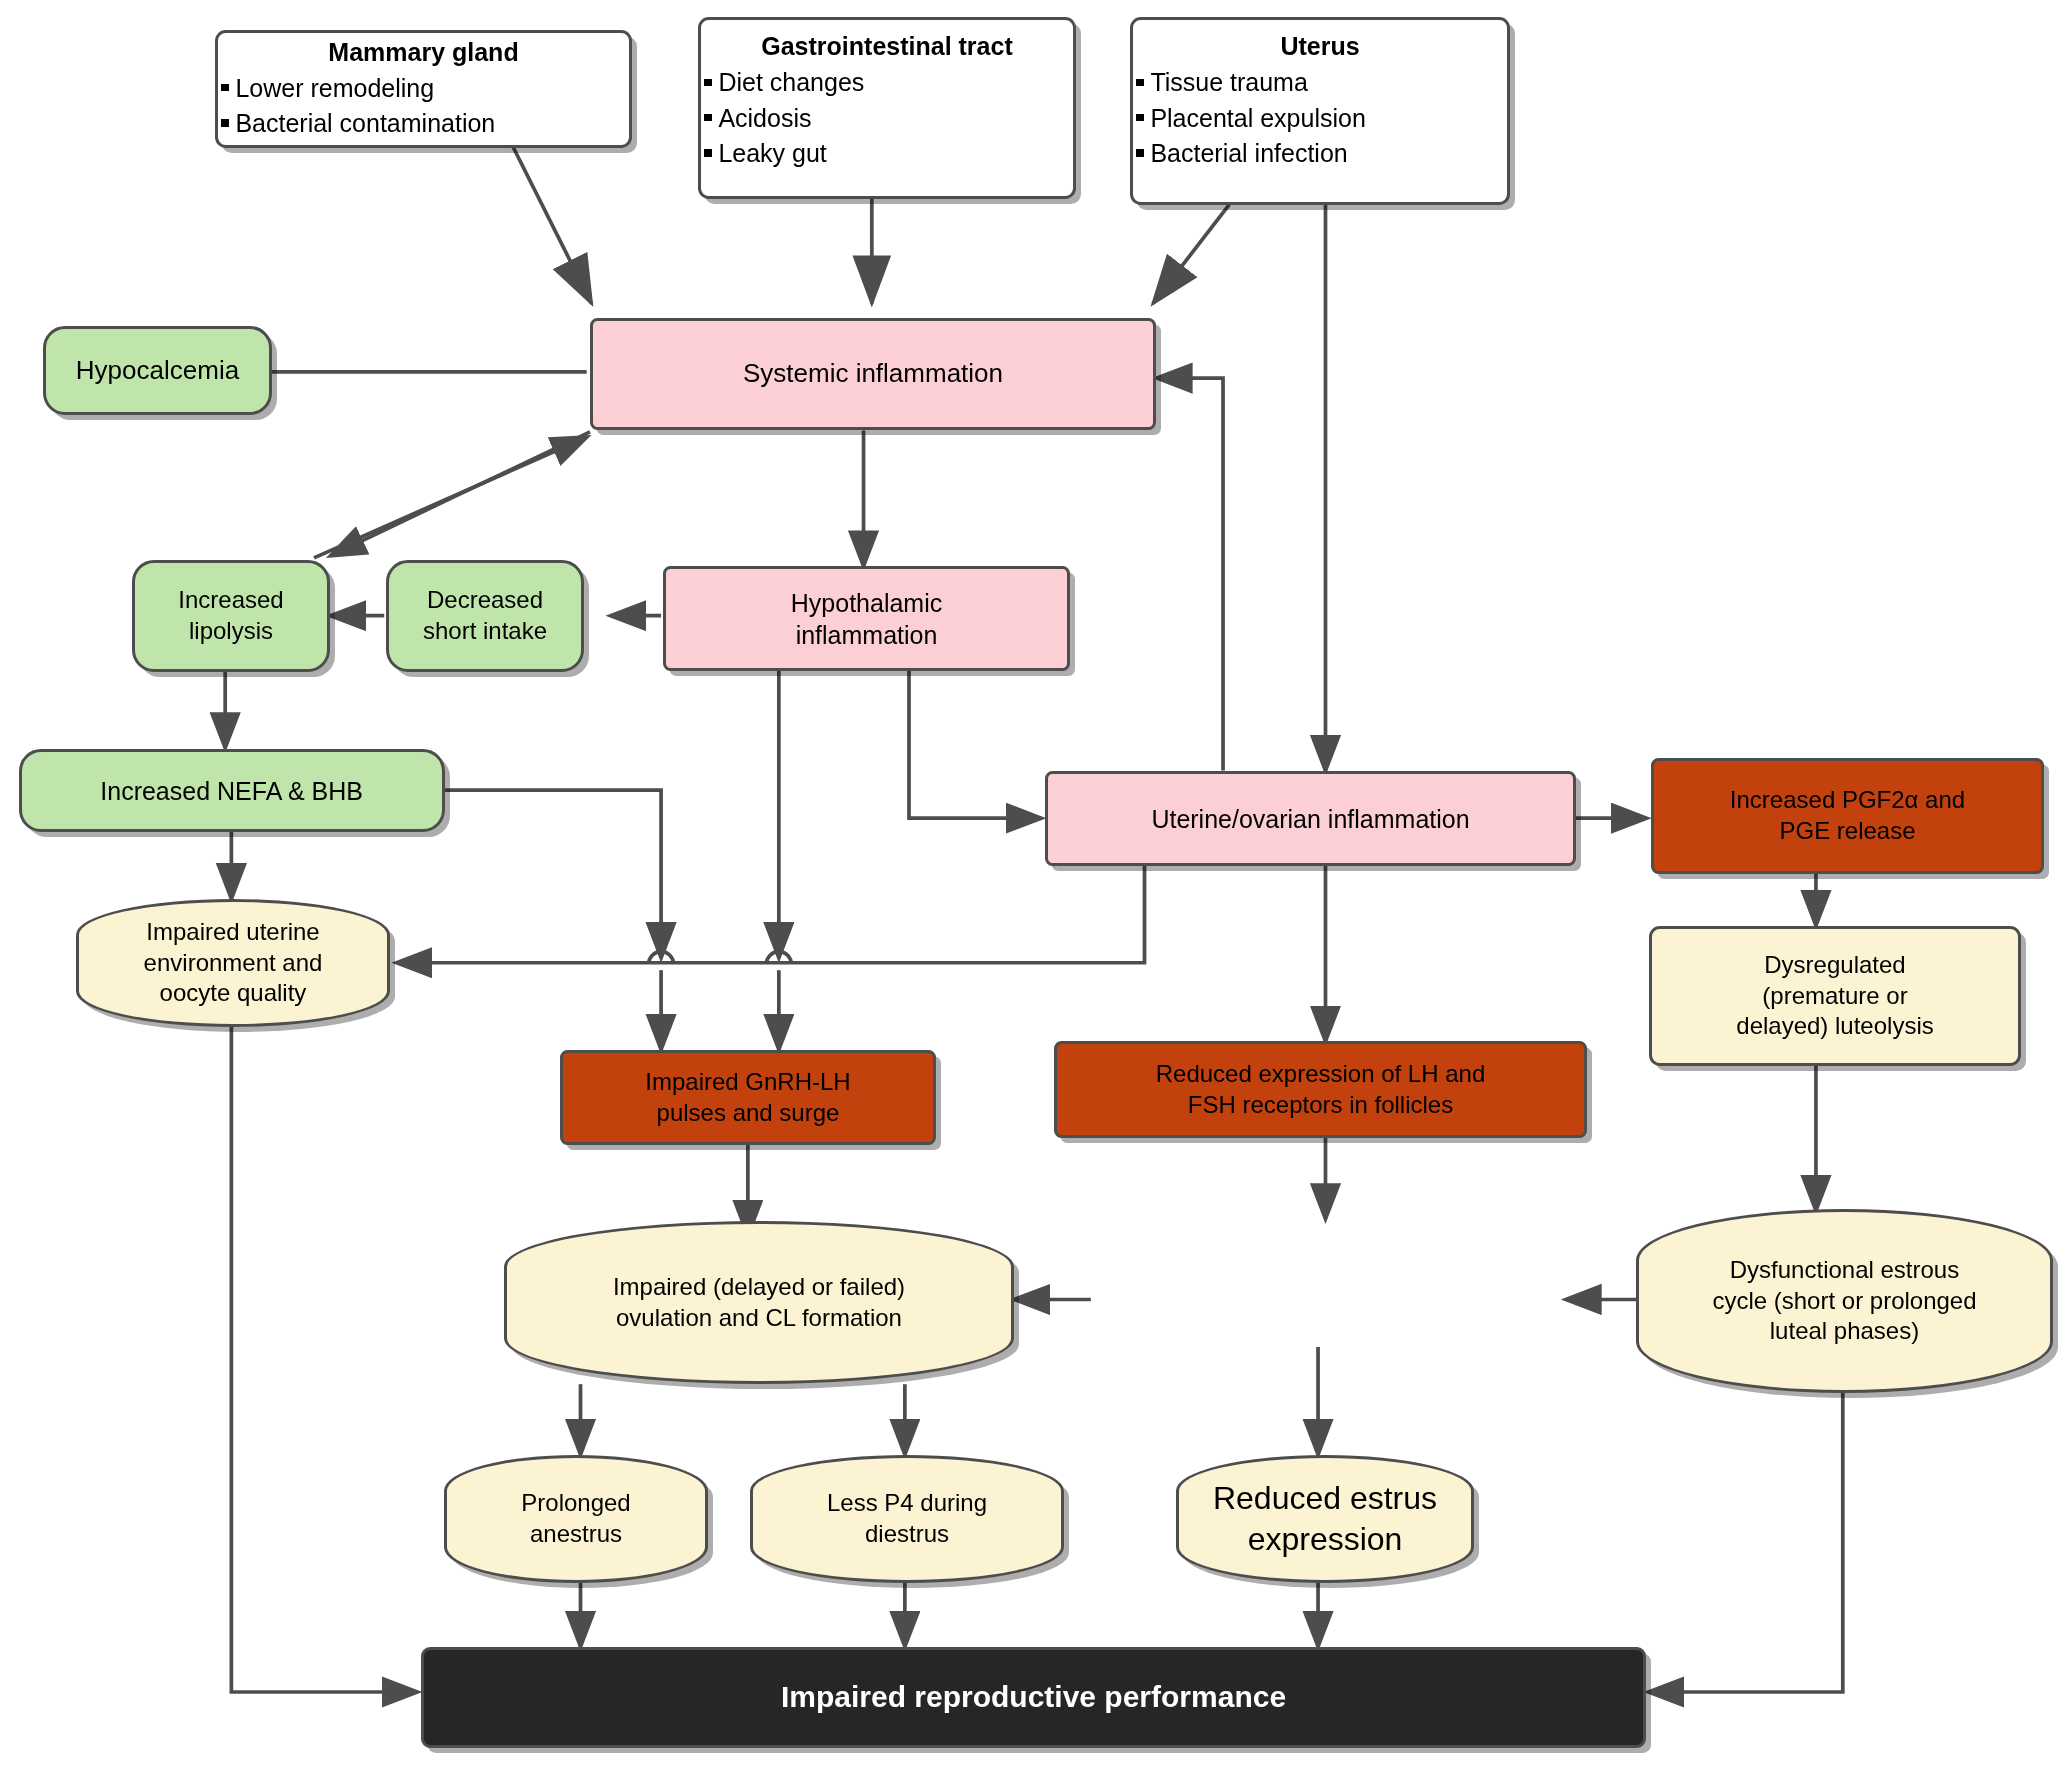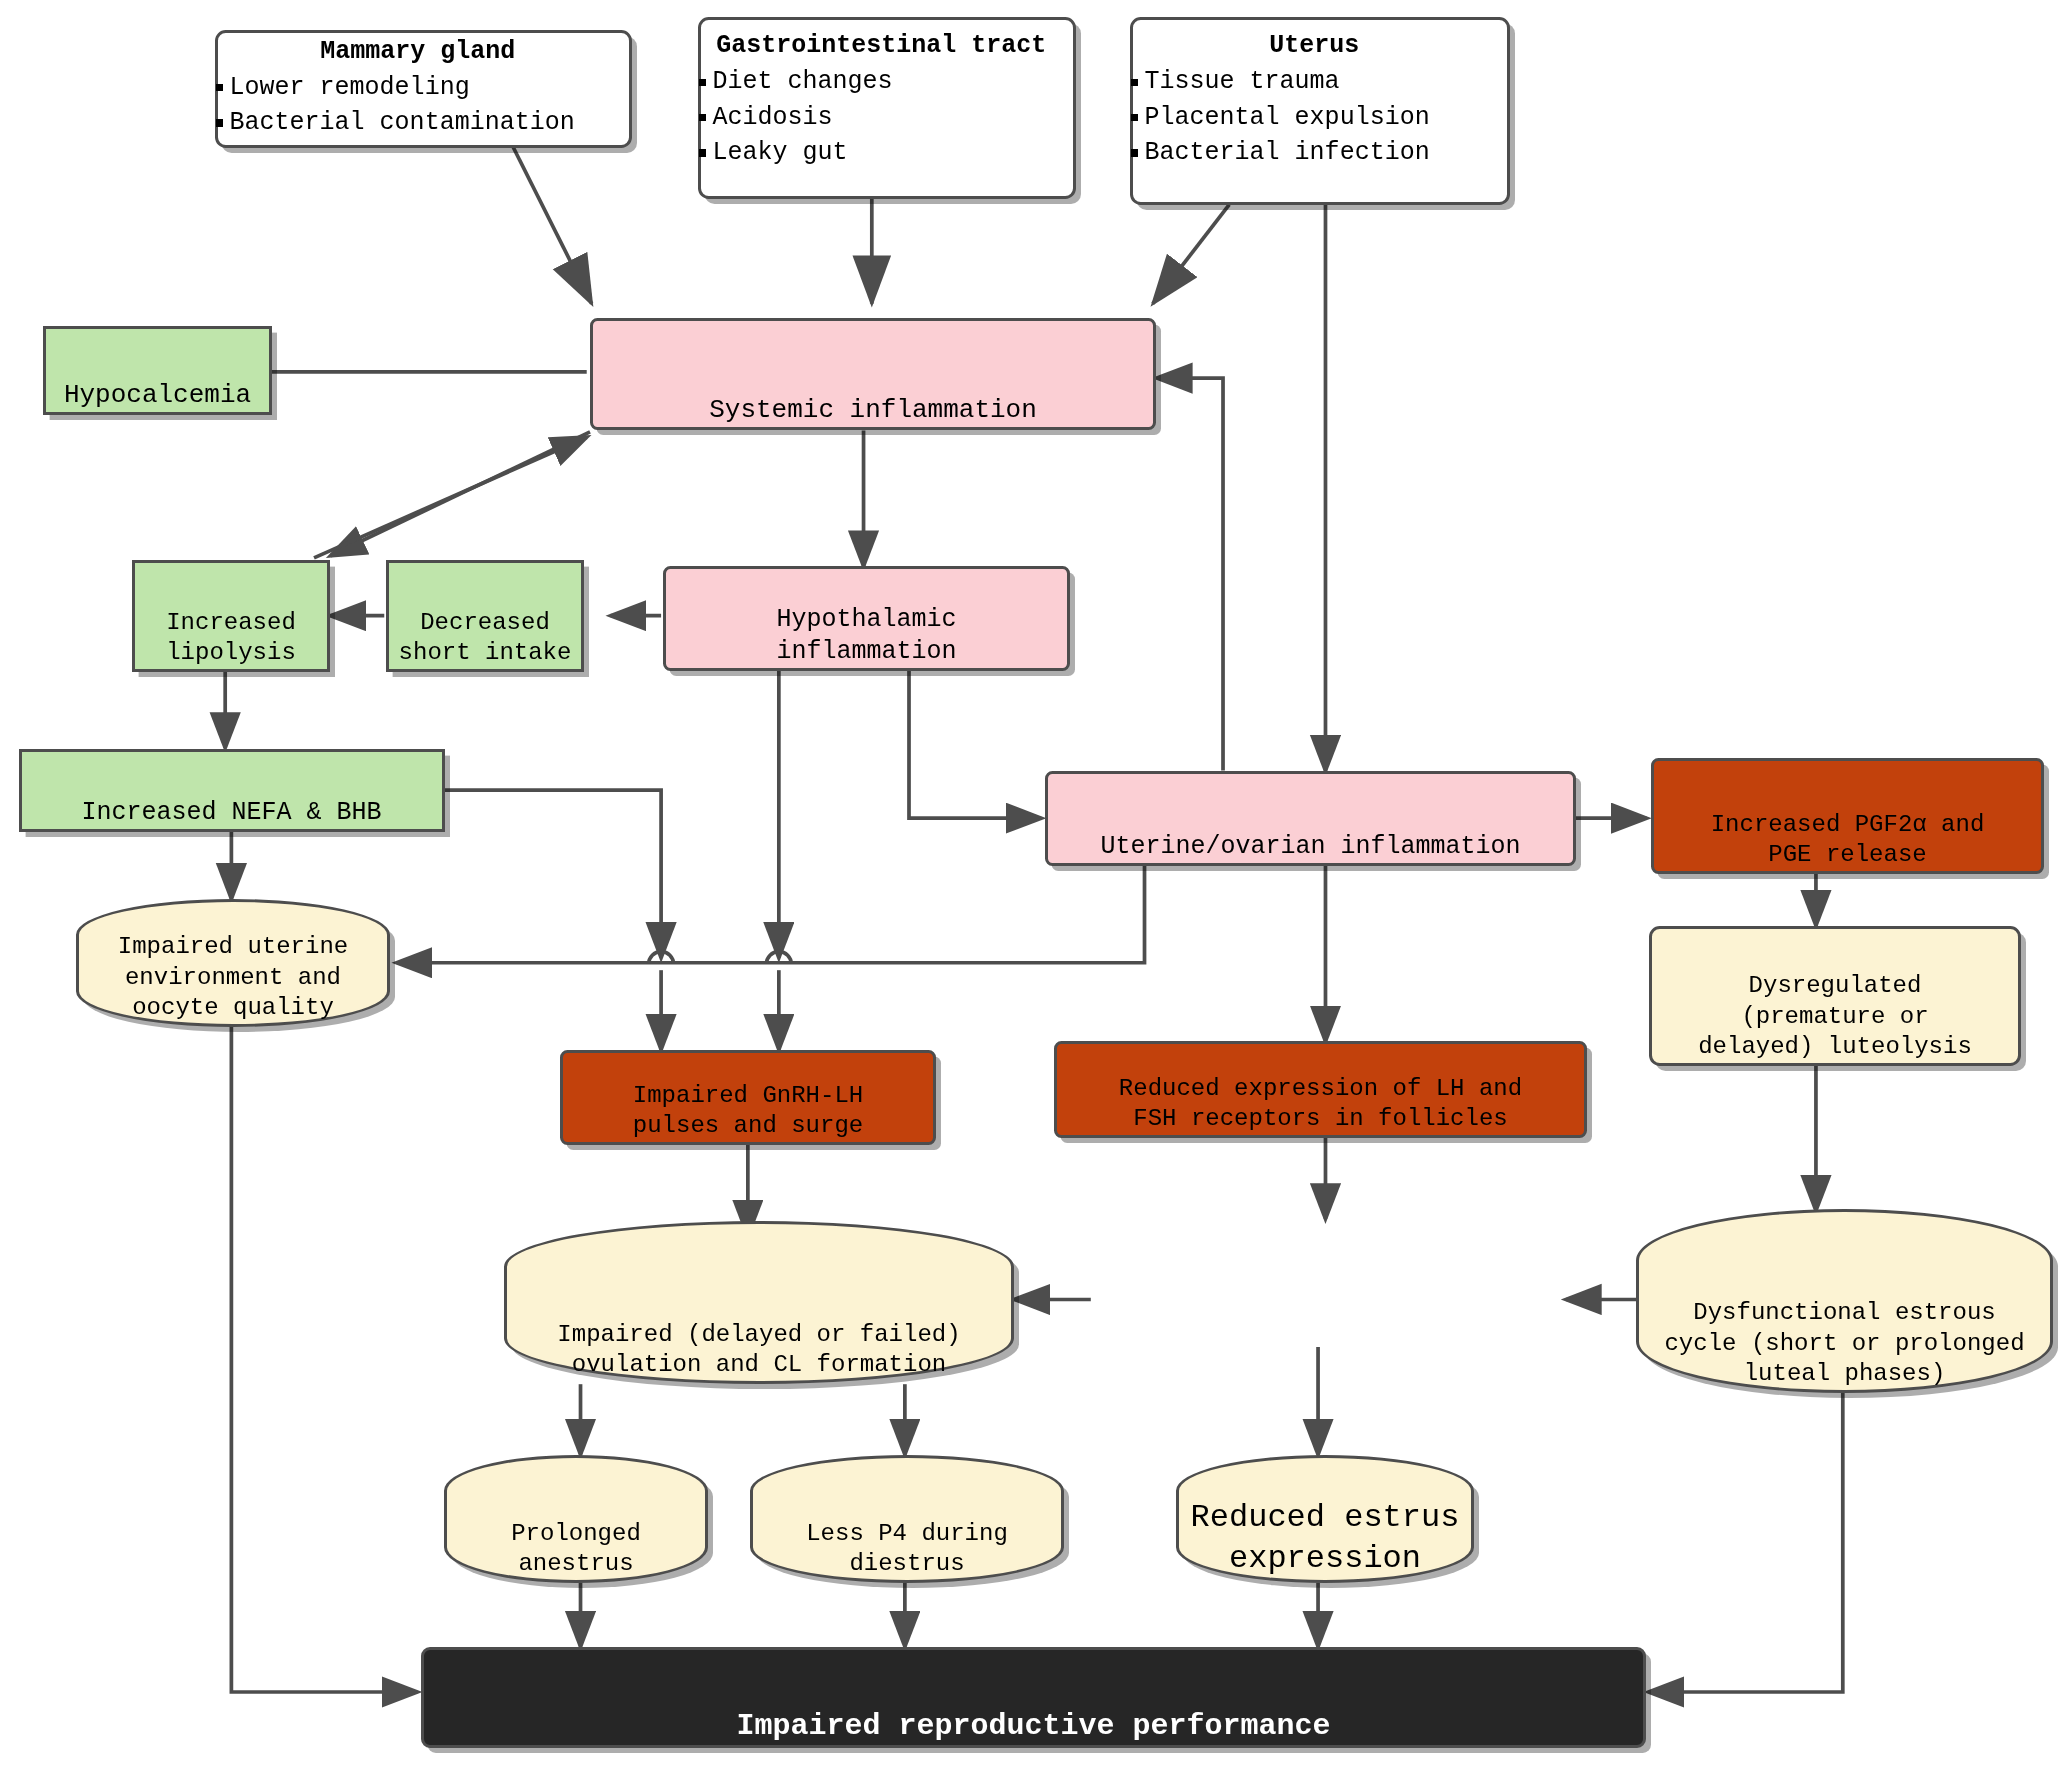--- a/index.html
+++ b/index.html
@@ -1,33 +1,33 @@
 <!DOCTYPE html>
 <html style="font-size:6.6px"><head>
 <meta charset="utf-8">
 <style>
   html,body{margin:0;padding:0;background:#ffffff;}
   body{font-family:"Liberation Sans","DejaVu Sans",sans-serif;}
   #stage{position:relative;width:2075px;height:1766px;background:#ffffff;overflow:hidden;}
   svg.edges{position:absolute;left:0;top:0;width:2075px;height:1766px;pointer-events:none;}
 
-  .node{position:absolute;box-sizing:border-box;display:flex;align-items:flex-end;
+  .node{position:absolute;box-sizing:border-box;display:flex;align-items:center;
         justify-content:center;text-align:center;border:3.7px solid #4d4d4d;
-        color:#000;line-height:1.28;font-family:Liberation Mono, monospace;}
+        color:#000;line-height:1.28;}
   .node .txt{display:block;width:100%;padding:0 5.8px;}
 
   .src{background:#ffffff;border-radius:10.7px;border-width:3.3px;}
   .src .ttl{font-weight:bold;display:block;text-align:center;}
   .src ul{list-style:none;margin:4.1px 0 0 0;padding:0;text-align:left;}
   .src li{position:relative;padding-left:17.4px;margin:3.3px 0;white-space:nowrap;}
   .src li:before{content:"";position:absolute;left:3.3px;top:50%;margin-top:-3.7px;
                  width:7.4px;height:7.4px;background:#000;}
 
   .pink{background:#fbcfd4;border-radius:7.4px;}
-  .green{background:#bfe5ab;border-radius:0;}
+  .green{background:#bfe5ab;border-radius:22px;}
   .blue{background:#c2410c;border-radius:7.4px;}
   .cream{background:#fcf3d3;border-radius:10.7px;}
   .oval{background:#fcf3d3;border-radius:50%/28%;}
   .black{background:#262626;border-radius:9px;color:#ffffff;font-weight:bold;border-color:#4d4d4d;}
 
   .shadow{box-shadow:5.8px 5.8px 0 -0.8px rgba(0,0,0,0.32);}
 </style>
 </head>
 <body>
 

